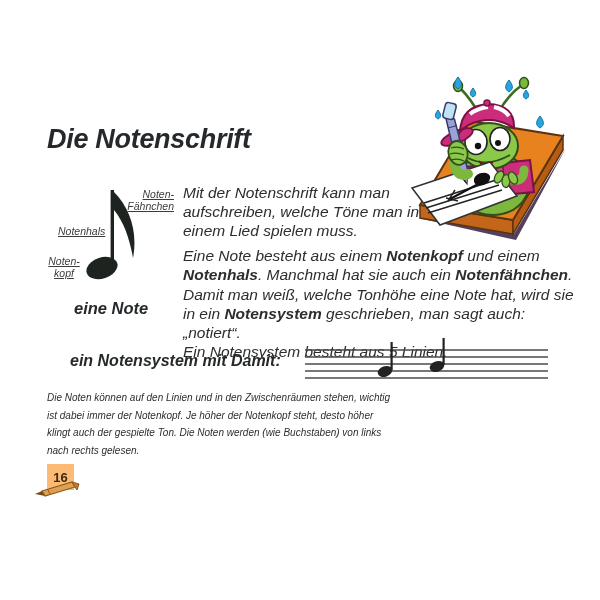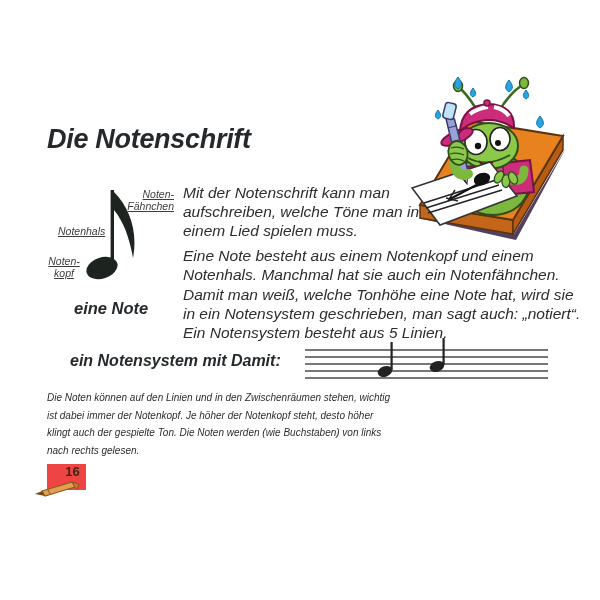--- a/index.html
+++ b/index.html
@@ -8,31 +8,31 @@
     font-family:"Liberation Sans",sans-serif;font-style:italic;color:#2d2d2d;
   }
   .abs{position:absolute;}
   .page-title{
     left:47px;top:124px;font-size:27px;font-weight:700;letter-spacing:-0.3px;color:#26292b;text-align:right;
   }
   .lines{white-space:pre-line;}
   .intro{left:183px;top:183px;width:240px;font-size:15.5px;line-height:19px;}
   .body2{left:183px;top:246px;width:400px;font-size:15.5px;line-height:19.3px;}
   .body3{left:47px;top:389px;width:530px;font-size:10px;line-height:17.6px;font-style:italic;}
-  .bold{font-weight:400;}
+  .bold{font-weight:700;}
   .diagram-label{font-size:10.5px;line-height:12px;color:#3a3d3c;text-decoration:underline;}
   .lbl-flag{left:118px;top:188px;width:56px;text-align:right;}
   .lbl-stem{left:58px;top:225px;}
   .lbl-head{left:44px;top:255px;width:40px;text-align:center;}
   .note-caption{left:74px;top:299px;font-size:16.5px;font-weight:700;color:#26292b;text-align:center;}
   .staff-label{left:70px;top:352px;font-size:16px;font-weight:700;color:#26292b;}
   .badge{
-    left:47px;top:464px;width:27px;height:26px;background:#ef4444;
-    display:flex;align-items:flex-start;justify-content:center;
-    font-style:normal;font-weight:700;font-size:13px;color:#3a2a10;padding-left:12px;
+    left:47px;top:464px;width:27px;height:26px;background:#fdba74;
+    display:flex;align-items:center;justify-content:center;
+    font-style:normal;font-weight:700;font-size:13px;color:#3a2a10;
   }
   svg{display:block;}
 </style>
 </head>
 <body>
 
 <div class="abs page-title">Die Notenschrift</div>
 
 <svg class="abs" style="left:40px;top:182px;" width="150" height="140" viewBox="0 0 150 140">
   <g fill="#1d241f">

